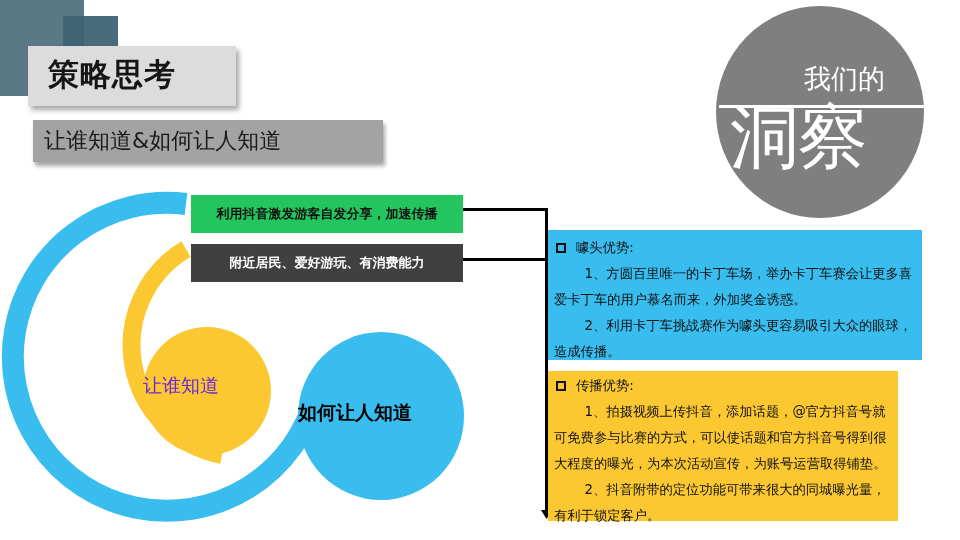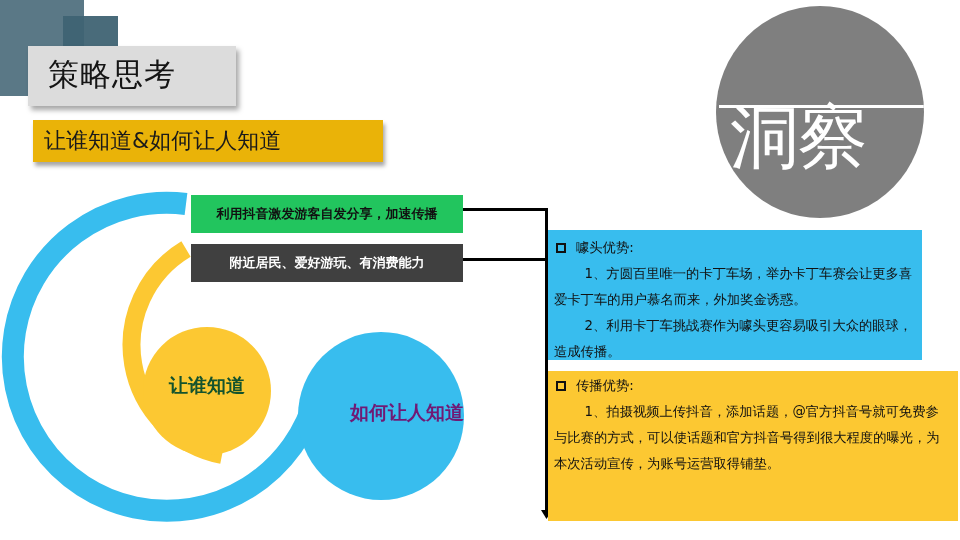--- a/index.html
+++ b/index.html
@@ -4,63 +4,64 @@
 <style>
   * { box-sizing: border-box; margin: 0; padding: 0; }
   html, body { width: 960px; height: 540px; overflow: hidden; background: #ffffff; }
   body { position: relative; font-family: "DejaVu Sans", "Liberation Sans", sans-serif; }
 
   .deco-sq1 { position: absolute; left: 0; top: 0; width: 84px; height: 96px; background: #5a7886; }
   .deco-sq2 { position: absolute; left: 63px; top: 16px; width: 55px; height: 48px; background: #3f6373; opacity: 0.95; }
 
   .title-box { position: absolute; left: 28px; top: 46px; width: 208px; height: 60px; background: #dcdcdc;
     box-shadow: 3px 4px 5px rgba(0,0,0,0.35); }
-  .title-box span { position: absolute; left: 20px; top: 8px; font-size: 31px; font-weight: normal; color: #151515; letter-spacing: 1px; }
+  .title-box span { position: absolute; left: 20px; top: 8px; font-size: 31px; font-weight: bold; color: #151515; letter-spacing: 1px; }
 
-  .sub-box { position: absolute; left: 33px; top: 120px; width: 350px; height: 42px; background: #eab308;
+  .sub-box { position: absolute; left: 33px; top: 120px; width: 350px; height: 42px; background: #a3a3a3;
     box-shadow: 2px 4px 4px rgba(0,0,0,0.35); }
   .sub-box span { position: absolute; left: 11px; top: 6px; font-size: 22px; color: #1a1a1a; }
 
   .insight { position: absolute; left: 716px; top: 6px; width: 208px; height: 212px; border-radius: 50%; background: #7f7f7f; overflow: hidden; }
   .insight .small { position: absolute; left: 88px; top: 55px; font-size: 27px; color: #ffffff; }
   .insight .line { position: absolute; left: 3px; top: 99px; width: 205px; height: 3px; background: #ffffff; }
   .insight .big { position: absolute; left: 14px; top: 96px; font-size: 70px; color: #ffffff; line-height: 1; letter-spacing: -2px; }
 
   .label-blue { position: absolute; left: 191px; top: 195px; width: 272px; height: 38px; background: #22c55e; }
   .label-blue span { position: absolute; left: 0; right: 0; top: 10px; text-align: center; font-size: 13px; font-weight: bold; color: #111; }
   .label-yellow { position: absolute; left: 191px; top: 244px; width: 272px; height: 38px; background: #404040; }
   .label-yellow span { position: absolute; left: 0; right: 0; top: 10px; text-align: center; font-size: 13px; font-weight: bold; color: #ffffff; }
 
   .connector { position: absolute; background: #000; }
 
   .box-blue { position: absolute; left: 548px; top: 230px; width: 374px; height: 130px; background: #38bdee; padding: 5px 6px 0 6px; font-size: 13.3px; line-height: 26px; color: #111; }
-  .box-yellow { position: absolute; left: 548px; top: 371px; width: 410px; height: 150px; background: #fcc832; padding: 2px 6px 0 6px; font-size: 13.3px; line-height: 26px; color: #111; }
+  .box-yellow { position: absolute; left: 548px; top: 371px; width: 350px; height: 150px; background: #fcc832; padding: 2px 6px 0 6px; font-size: 13.3px; line-height: 26px; color: #111; }
   .bullet-row { display: flex; align-items: center; }
   .sq-bullet { display: inline-block; width: 10px; height: 10px; border: 2.5px solid #111; margin-right: 10px; margin-left: 2px; }
   .indent { text-indent: 2.3em; }
 
   .circ-who { position: absolute; left: 143px; top: 327px; width: 128px; height: 128px; border-radius: 50%; background: #fcc832; }
-  .circ-who span { position: absolute; left: 0; right: 0; top: 46px; text-align: center; font-size: 19px; font-weight: bold; color: #14532d; }
+  .circ-who span { position: absolute; left: 0; right: 0; top: 46px; font-size: 19px; font-weight: normal; color: #6d28d9; }
   .circ-how { position: absolute; left: 298px; top: 332px; width: 166px; height: 168px; border-radius: 50%; background: #38bdee; }
-  .circ-how span { position: absolute; left: 0; right: 0; top: 68px; text-align: right; font-size: 19px; font-weight: bold; color: #701a75; }
+  .circ-how span { position: absolute; left: 0; right: 0; top: 68px; text-align: left; font-size: 19px; font-weight: bold; color: #000000; }
 </style>
 </head>
 <body>
 
 <div class="deco-sq1"></div>
 <div class="deco-sq2"></div>
 
 <div class="title-box">
   <span>策略思考</span>
 </div>
 <div class="sub-box">
   <span>让谁知道&amp;如何让人知道</span>
 </div>
 
 <div class="insight">
+  <span class="small">我们的</span>
   <div class="line"></div>
   <span class="big">洞察</span>
 </div>
 
 <svg style="position:absolute;left:0;top:0;" width="960" height="540">
   <path d="M 186 204 A 154 154 0 1 0 316 395" fill="none" stroke="#38bdee" stroke-width="22"></path>
   <path d="M 186 249 A 112 112 0 0 0 222 455" fill="none" stroke="#fcc832" stroke-width="18"></path>
 </svg>
 
 <div class="label-blue">
@@ -92,13 +93,14 @@
   <p class="indent">1、方圆百里唯一的卡丁车场，举办卡丁车赛会让更多喜爱卡丁车的用户慕名而来，外加奖金诱惑。</p>
   <p class="indent">2、利用卡丁车挑战赛作为噱头更容易吸引大众的眼球，造成传播。</p>
 </div>
 
 <div class="box-yellow">
   <div class="bullet-row">
     <span class="sq-bullet"></span>
     <span>传播优势:</span>
   </div>
   <p class="indent">1、拍摄视频上传抖音，添加话题，@官方抖音号就可免费参与比赛的方式，可以使话题和官方抖音号得到很大程度的曝光，为本次活动宣传，为账号运营取得铺垫。</p>
+  <p class="indent">2、抖音附带的定位功能可带来很大的同城曝光量，有利于锁定客户。</p>
 </div>
 
 </body></html>

